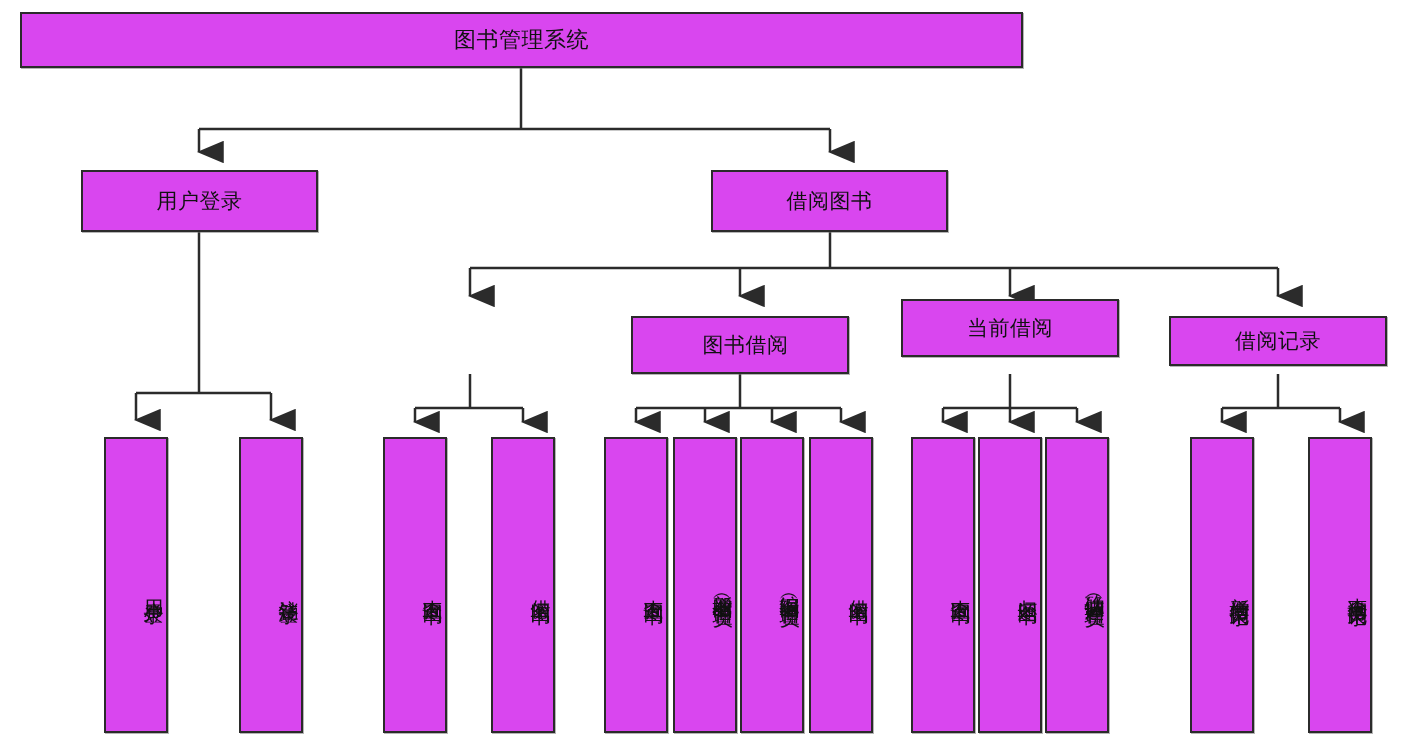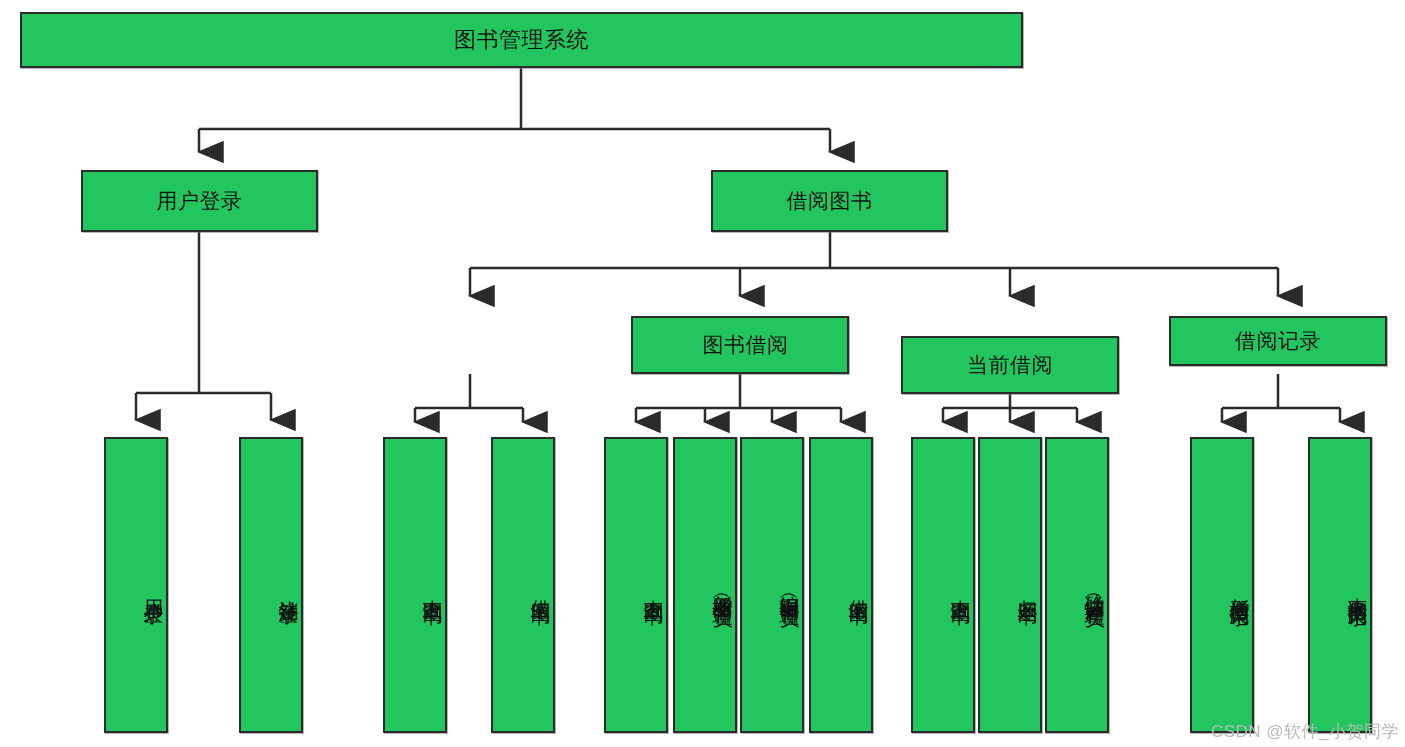--- a/index.html
+++ b/index.html
@@ -23,21 +23,21 @@
     left: 0;
     top: 0;
     width: 1405px;
     height: 747px;
     pointer-events: none;
   }
   .node {
     position: absolute;
     box-sizing: border-box;
     border: 2px solid #2b2b2b;
-    background: #22c55e;
+    background: #d946ef;
     display: flex;
     align-items: center;
     justify-content: center;
     color: #111111;
     text-align: left;
     box-shadow: 1px 1px 0 rgba(120,120,120,0.55);
   }
   .node.h {
     font-size: 21px;
     line-height: 1.2;
@@ -144,21 +144,21 @@
 
   <div class="node h" style="left:711px; top:170px; width:237px; height:62px;">
     <span>借阅图书</span>
   </div>
 
 
   <div class="node h" style="left:631px; top:316px; width:218px; height:58px;padding-left:15px;">
     <span>图书借阅</span>
   </div>
 
-  <div class="node h" style="left:901px; top:336px; width:218px; height:58px;">
+  <div class="node h" style="left:901px; top:299px; width:218px; height:58px;">
     <span>当前借阅</span>
   </div>
 
   <div class="node h" style="left:1169px; top:316px; width:218px; height:50px;">
     <span>借阅记录</span>
   </div>
 
   <div class="node v" style="left:104px; top:437px; width:64px; height:296px;">
     <span class="vlabel">用户登录</span>
   </div>
@@ -196,15 +196,14 @@
     <span class="vlabel">确认归还（管理员）</span>
   </div>
 
   <div class="node v" style="left:1190px; top:437px; width:64px; height:296px;">
     <span class="vlabel">新增借阅记录</span>
   </div>
   <div class="node v" style="left:1308px; top:437px; width:64px; height:296px;">
     <span class="vlabel">查询借阅记录</span>
   </div>
 
-  <div class="watermark">CSDN @软件_小贺同学</div>
 
 </div>
 
 </body></html>

